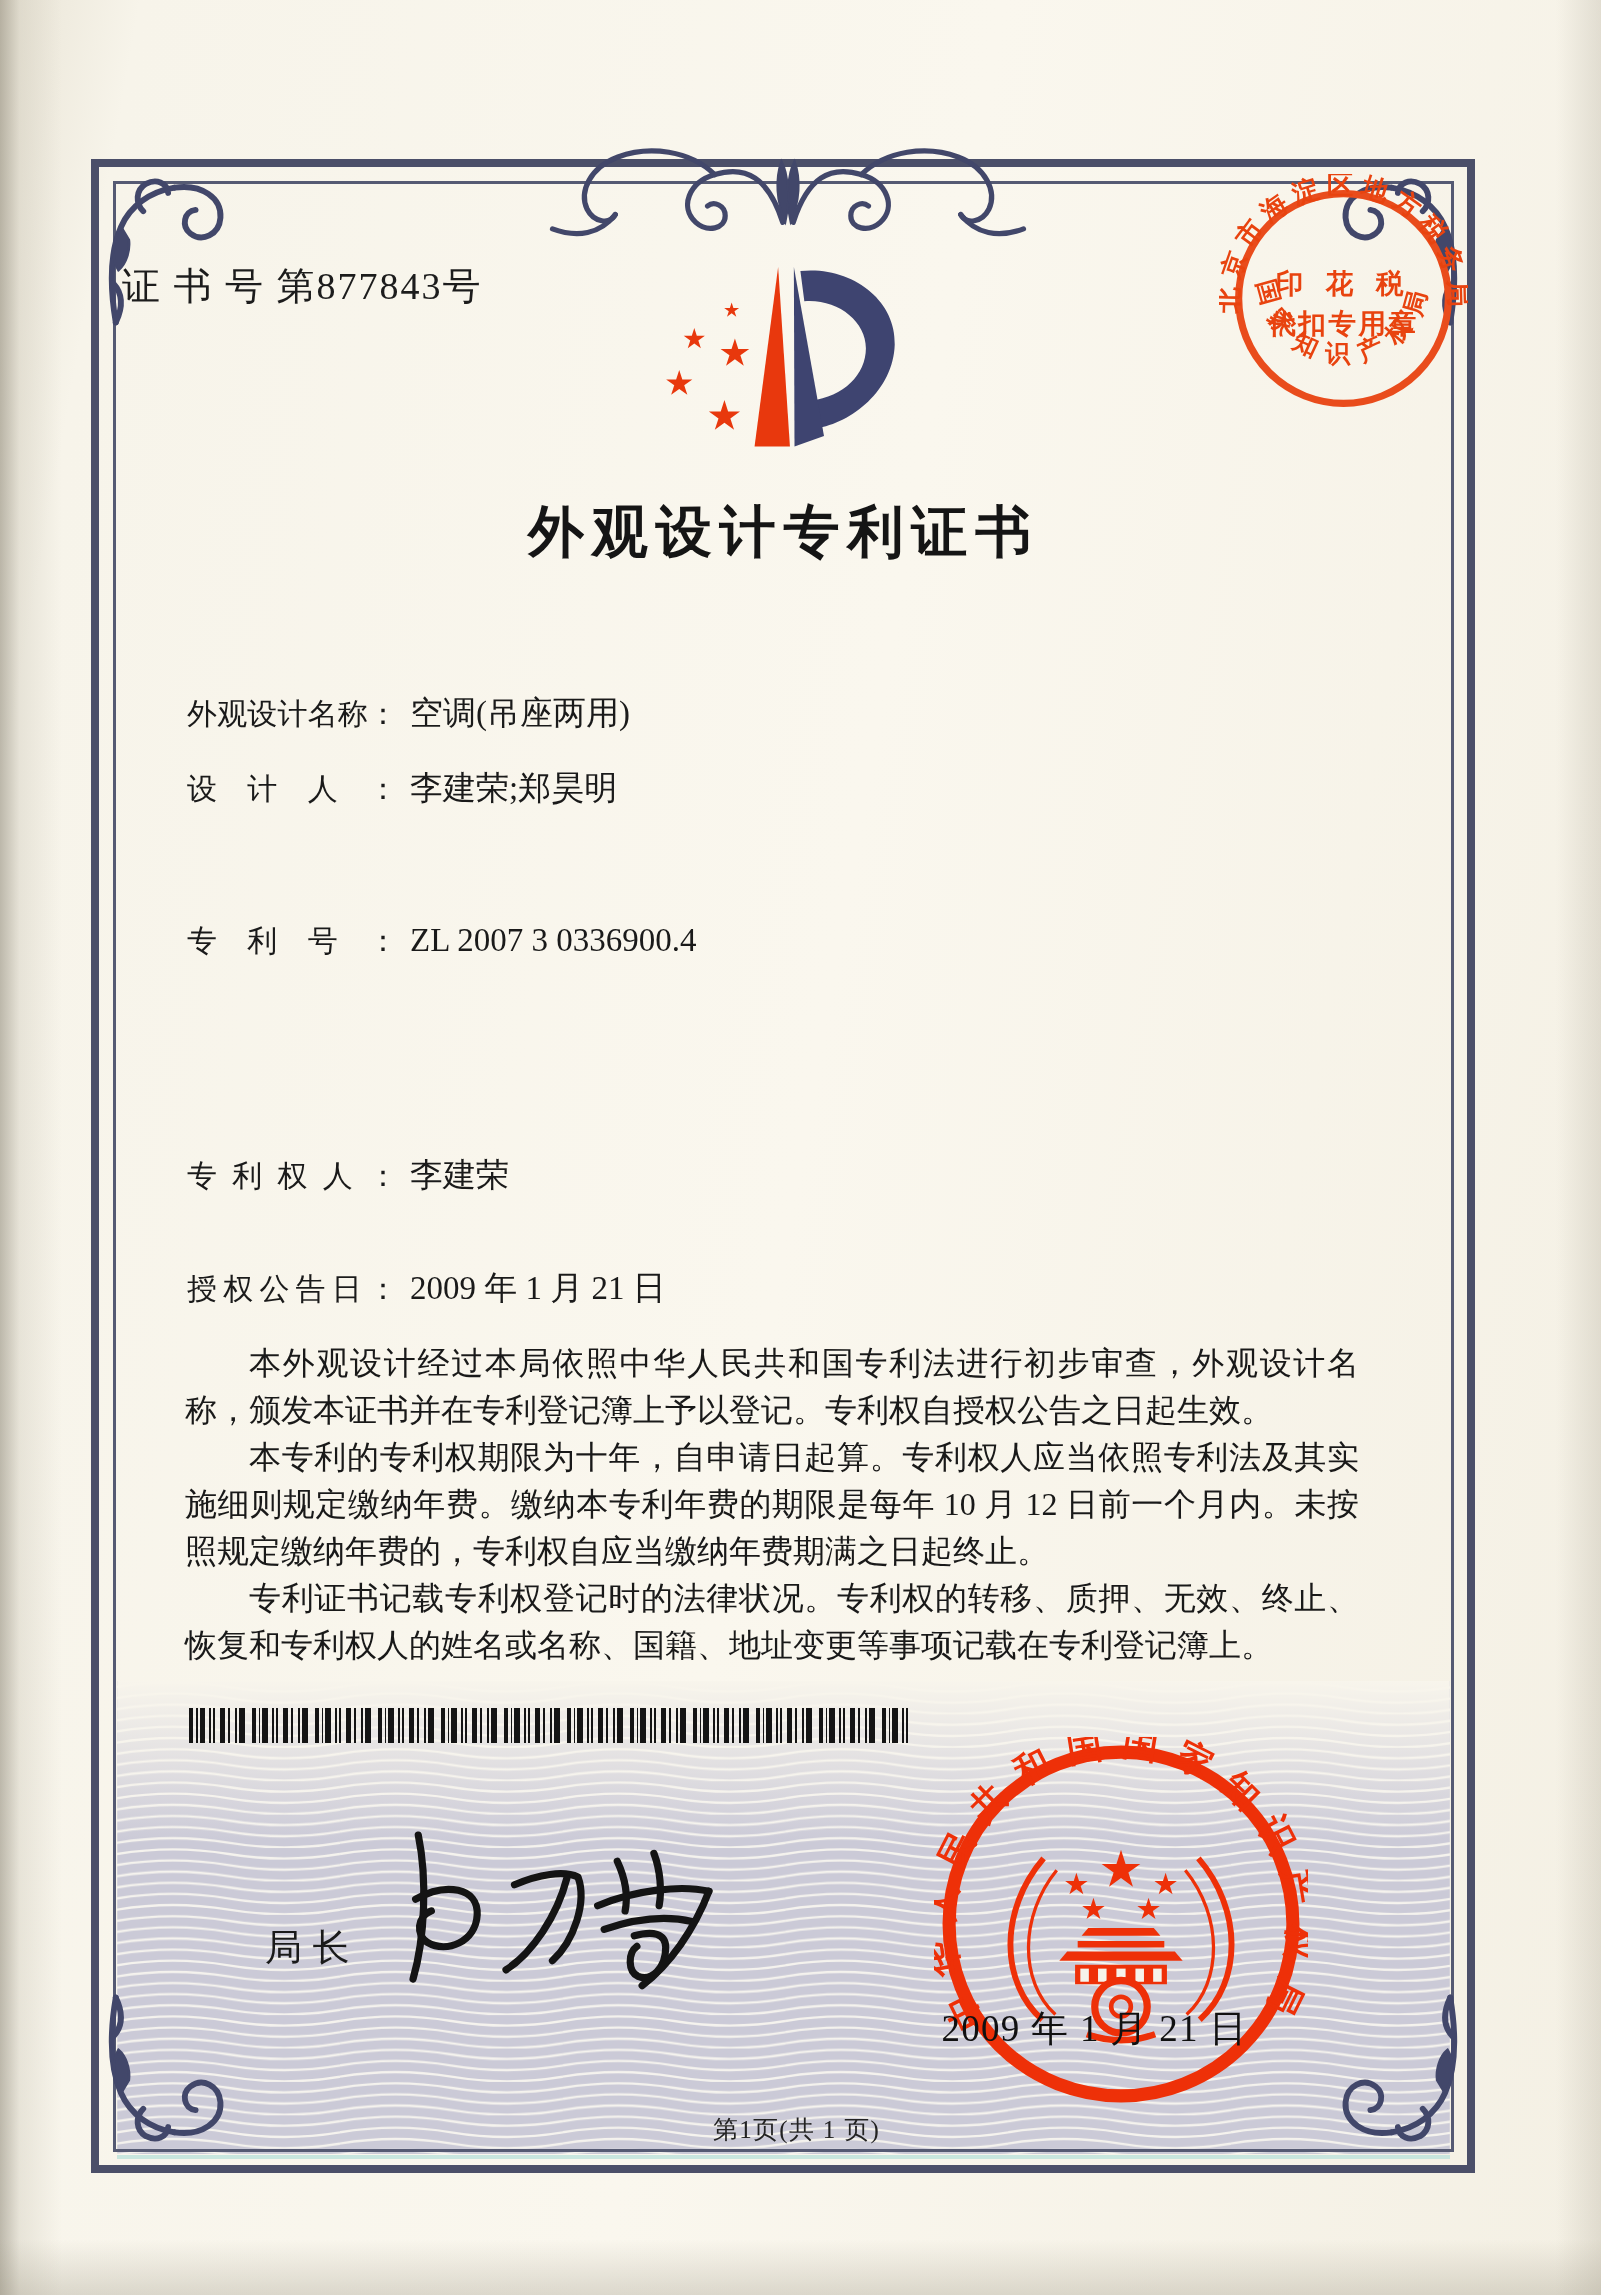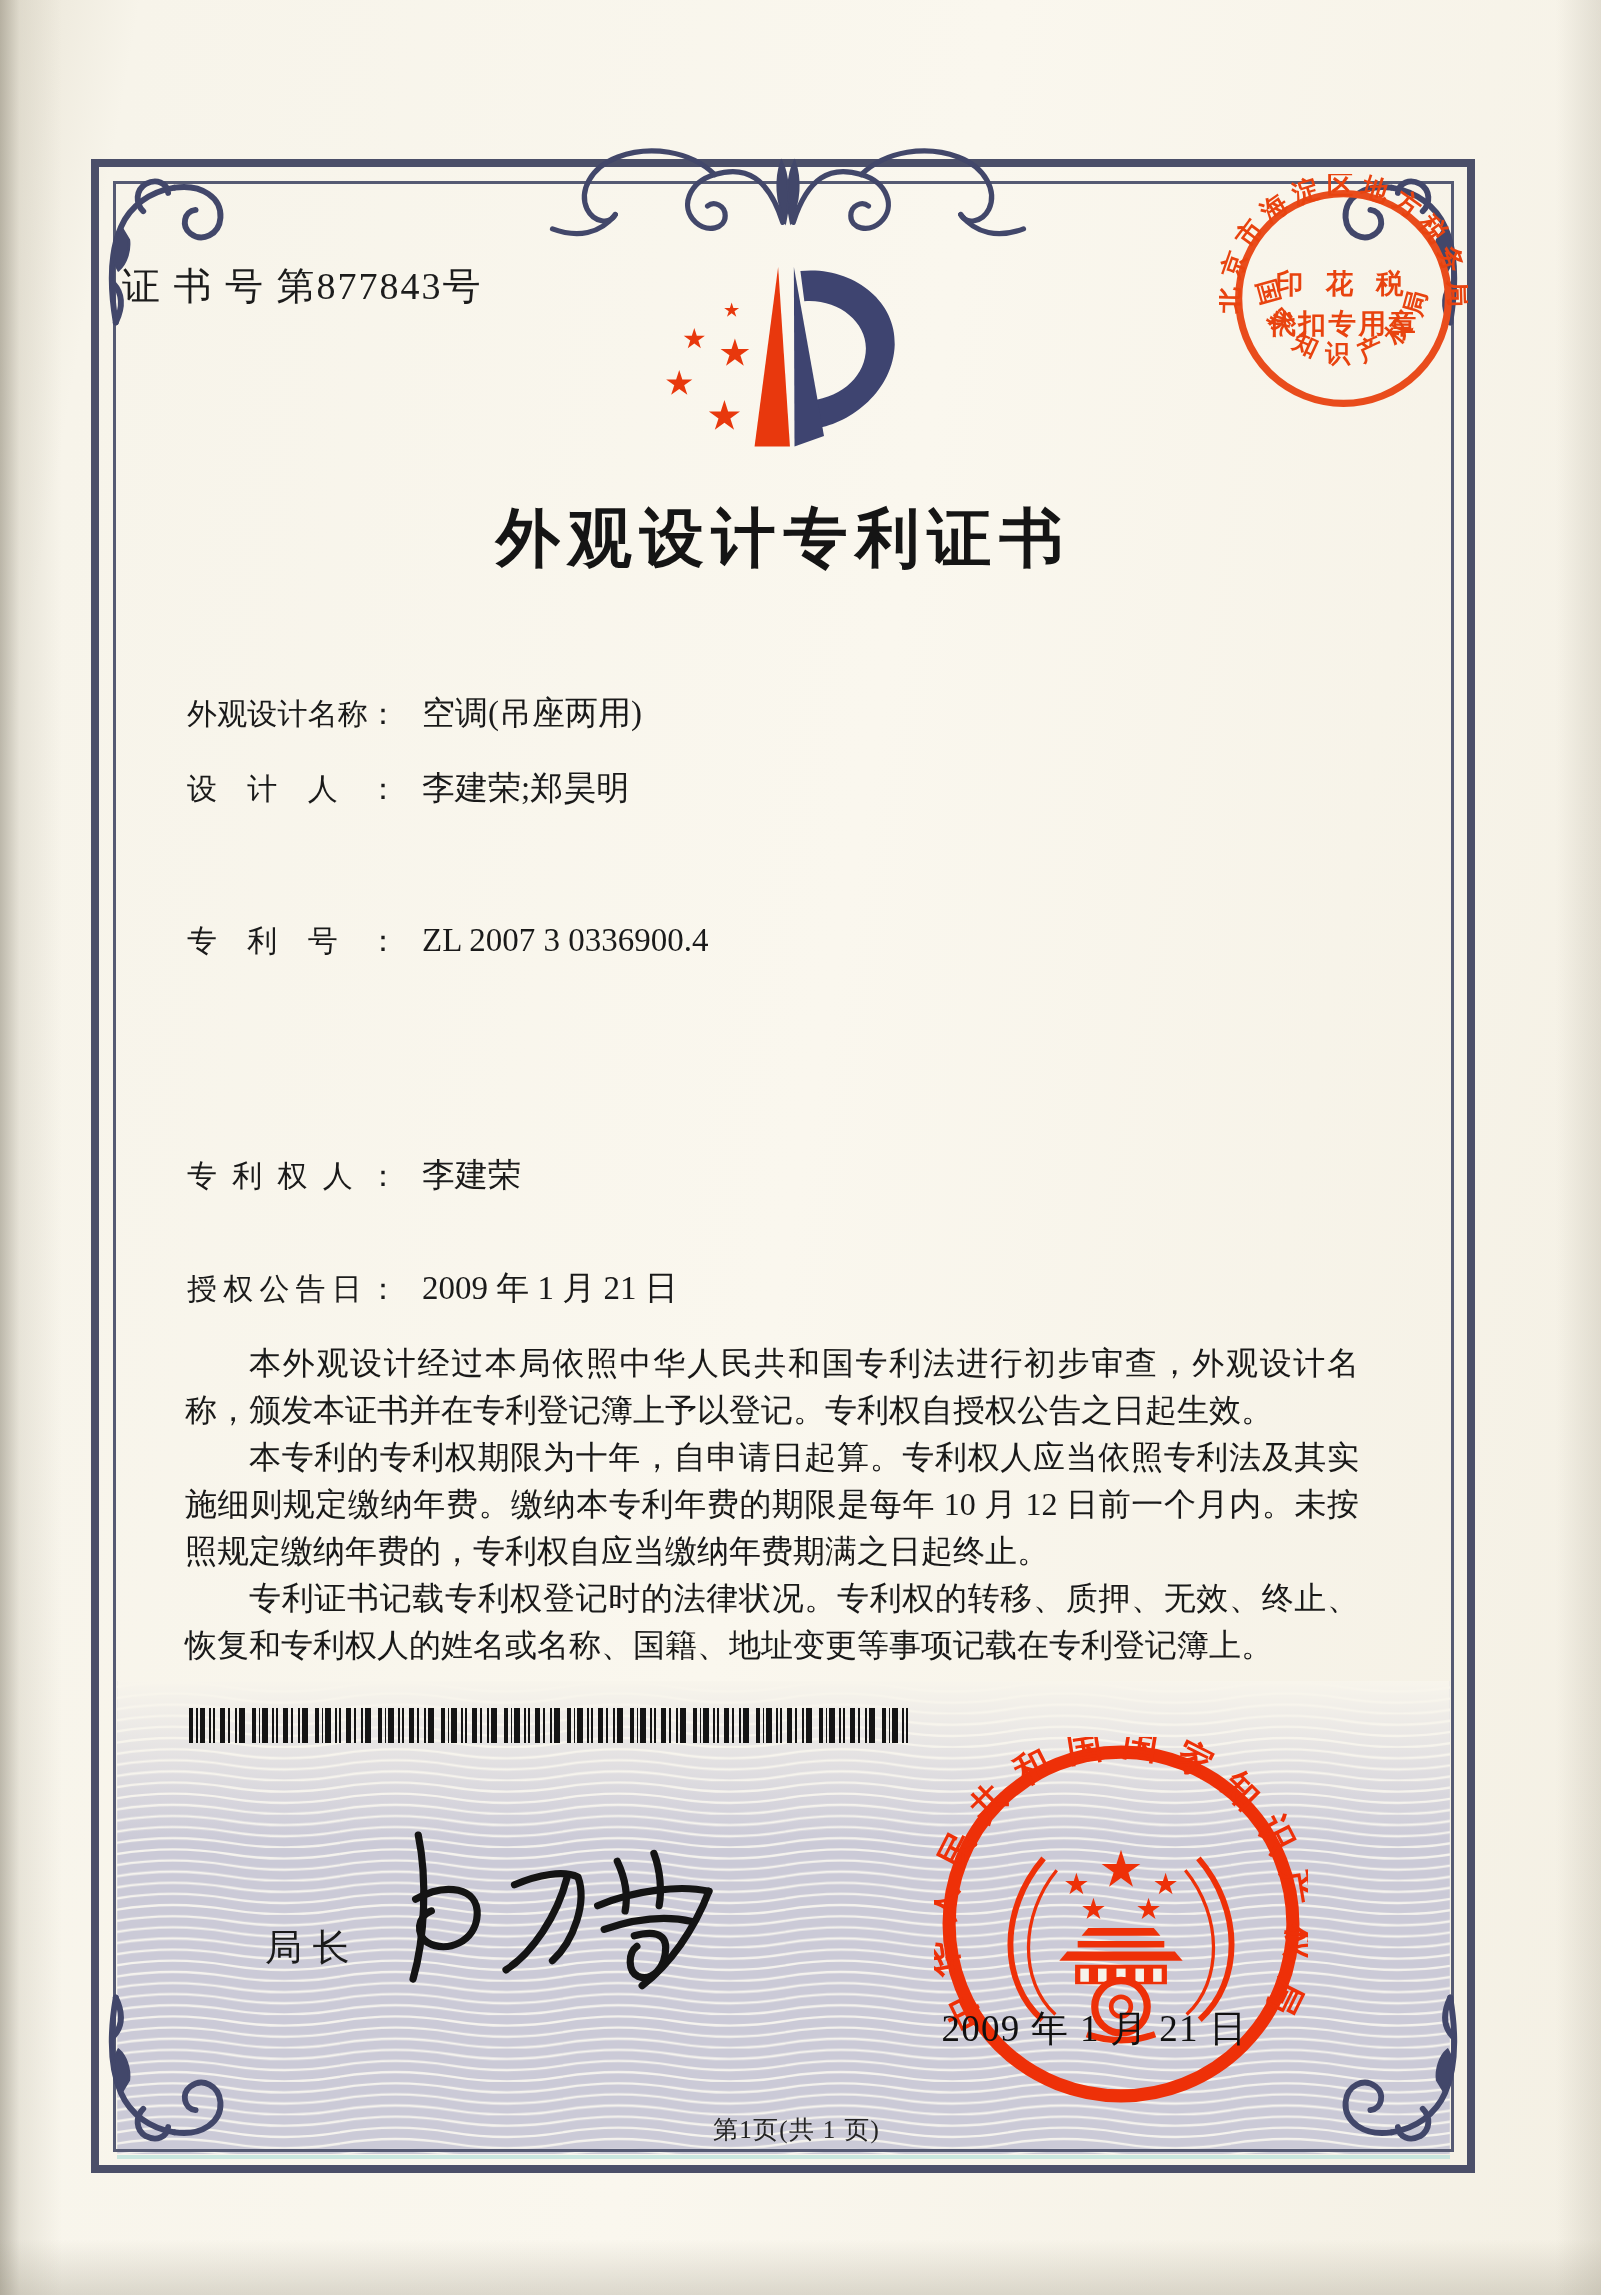--- a/index.html
+++ b/index.html
@@ -13,26 +13,26 @@
   .edge-bottom{left:0;bottom:0;width:100%;height:56px;
              background:linear-gradient(0deg,rgba(150,144,126,.30) 0,rgba(150,144,126,0) 100%);}
   .edge-right{right:0;top:0;width:46px;height:100%;
              background:linear-gradient(270deg,rgba(168,162,146,.28) 0,rgba(168,162,146,0) 100%);}
   
   .frame-outer{left:91px;top:159px;width:1384px;height:2014px;border:8.5px solid #4b4f69;box-sizing:border-box;}
   .frame-inner{left:113px;top:181px;width:1341px;height:1971px;border:3.3px solid #555a73;box-sizing:border-box;}
   .cyan-line{left:117px;top:2155px;width:1333px;height:3.9px;background:#bfe3dc;opacity:.85;}
   
   .cert-no{left:122px;top:261px;font-size:38px;color:#1c1c1c;letter-spacing:2px;}
-  .title{left:113px;top:495px;width:1341px;text-align:center;font-size:64px;font-weight:bold;
+  .title{left:113px;top:495px;width:1341px;text-align:center;font-size:56px;font-weight:bold;
          color:#151515;letter-spacing:7.9px;}
   .field{left:187px;height:46px;white-space:nowrap;color:#1a1a1a;}
   .field .lbl{display:inline-block;width:211px;font-size:30px;text-align:justify;text-align-last:justify;
               text-justify:inter-character;vertical-align:baseline;}
-  .field .val{font-size:33px;margin-left:24px;}
+  .field .val{font-size:33px;margin-left:12px;}
   .body-text{left:185px;top:1340px;width:1174px;font-size:32px;line-height:47px;color:#191919;
              text-align:justify;}
   .body-text p{margin:0;text-indent:2em;}
   .barcode{left:189px;top:1708px;width:724px;height:35px;
      background:repeating-linear-gradient(90deg,
        #141414 0 3.9px,rgba(0,0,0,0) 3.9px 6.6px,
        #141414 6.6px 8.5px,rgba(0,0,0,0) 8.5px 10.5px,
        #141414 10.5px 15.7px,rgba(0,0,0,0) 15.7px 19.7px,
        #141414 19.7px 21.6px,rgba(0,0,0,0) 21.6px 24px,
        #141414 24px 26px,rgba(0,0,0,0) 26px 31px,

